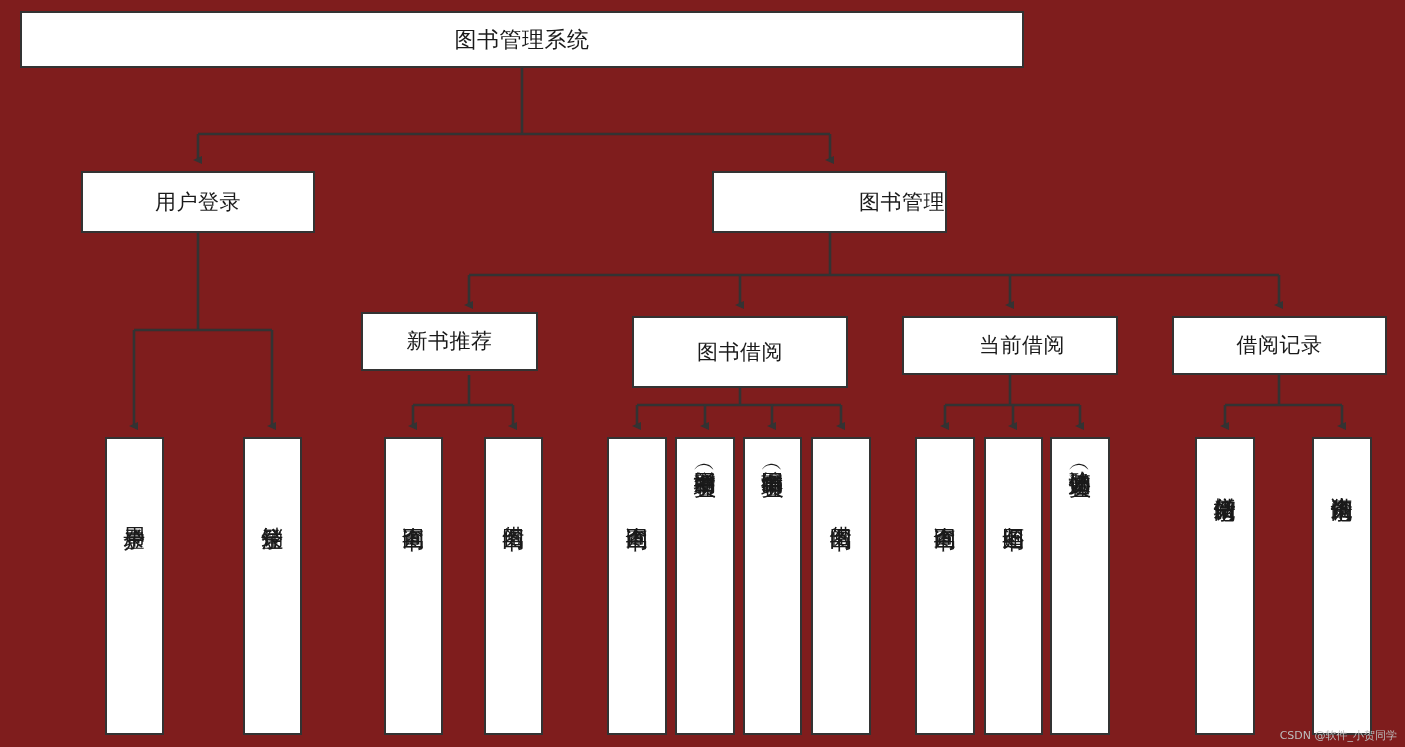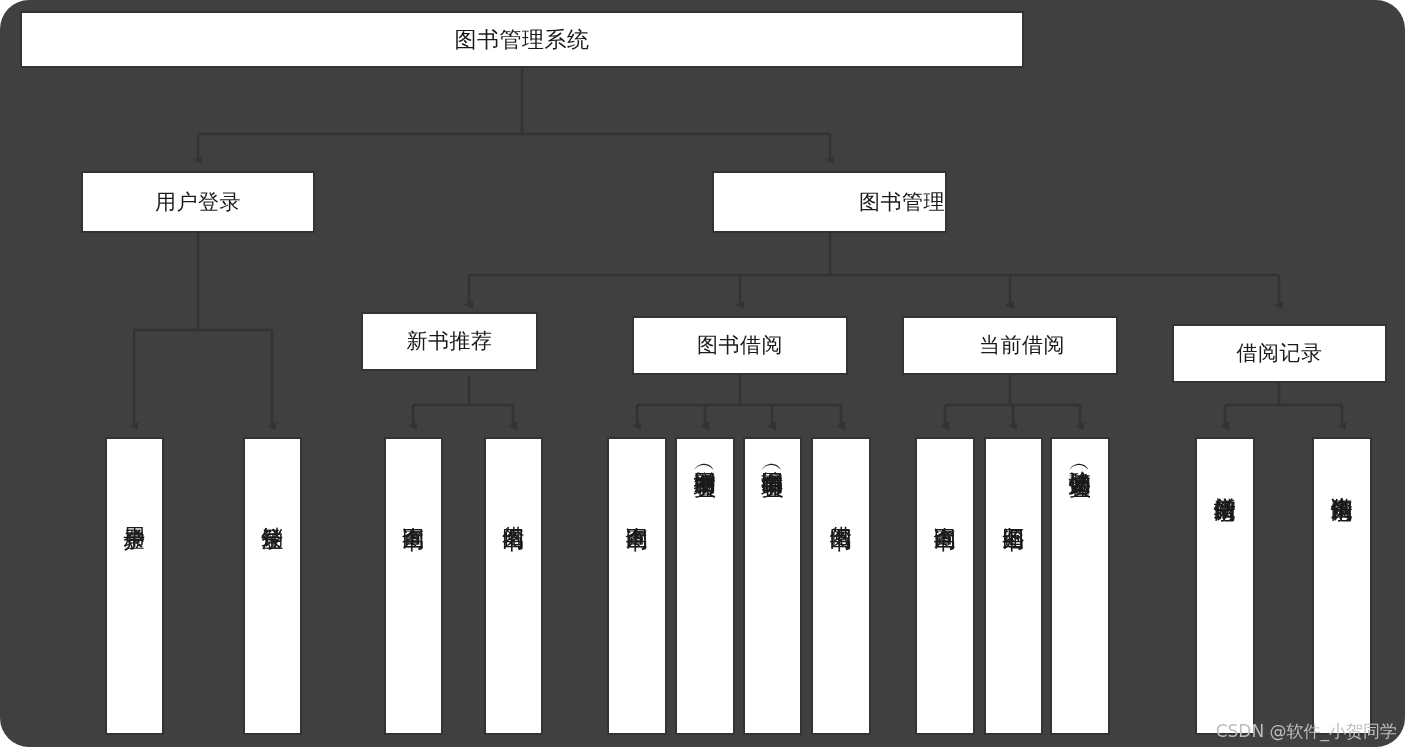--- a/index.html
+++ b/index.html
@@ -4,24 +4,23 @@
 <style>
   html, body {
     margin: 0;
     padding: 0;
     background: #ffffff;
   }
   #canvas {
     position: relative;
     width: 1405px;
     height: 747px;
-    background: #404040;
+    background: #7f1d1d;
     font-family: "DejaVu Sans", "Liberation Sans", sans-serif;
     overflow: hidden;
-    border-radius: 29px;
   }
   svg.wires {
     position: absolute;
     left: 0;
     top: 0;
     width: 1405px;
     height: 747px;
     pointer-events: none;
   }
   .node {
@@ -63,21 +62,21 @@
   .node.vertical.mid .node-label {
     margin-top: 56px;
   }
   .node.vertical.mid2 .node-label {
     margin-top: 26px;
   }
   .watermark {
     position: absolute;
     right: 8px;
     bottom: 4px;
-    font-size: 17px;
+    font-size: 11px;
     color: #bdbdbd;
     white-space: nowrap;
     font-family: "DejaVu Sans", "Liberation Sans", sans-serif;
   }
 </style>
 </head>
 <body>
 
 <div id="canvas">
 
@@ -138,27 +137,27 @@
   <div class="node horizontal" style="left:81px; top:171px; width:234px; height:62px;">
     <span class="node-label">用户登录</span>
   </div>
   <div class="node horizontal" style="left:712px; top:171px; width:235px; height:62px;justify-content:flex-end;">
     <span class="node-label">图书管理</span>
   </div>
 
   <div class="node horizontal" style="left:361px; top:312px; width:177px; height:59px;font-family:Liberation Serif, serif;">
     <span class="node-label">新书推荐</span>
   </div>
-  <div class="node horizontal" style="left:632px; top:316px; width:216px; height:59px;">
+  <div class="node horizontal" style="left:632px; top:316px; width:216px; height:72px;">
     <span class="node-label">图书借阅</span>
   </div>
   <div class="node horizontal" style="left:902px; top:316px; width:216px; height:59px;padding-left:24px;">
     <span class="node-label">当前借阅</span>
   </div>
-  <div class="node horizontal" style="left:1172px; top:324px; width:215px; height:59px;">
+  <div class="node horizontal" style="left:1172px; top:316px; width:215px; height:59px;">
     <span class="node-label">借阅记录</span>
   </div>
 
   <div class="node vertical mid" style="left:105px; top:437px; width:59px; height:298px;">
     <span class="node-label">用户登录</span>
   </div>
   <div class="node vertical mid" style="left:243px; top:437px; width:59px; height:298px;">
     <span class="node-label">注销登录</span>
   </div>
 

